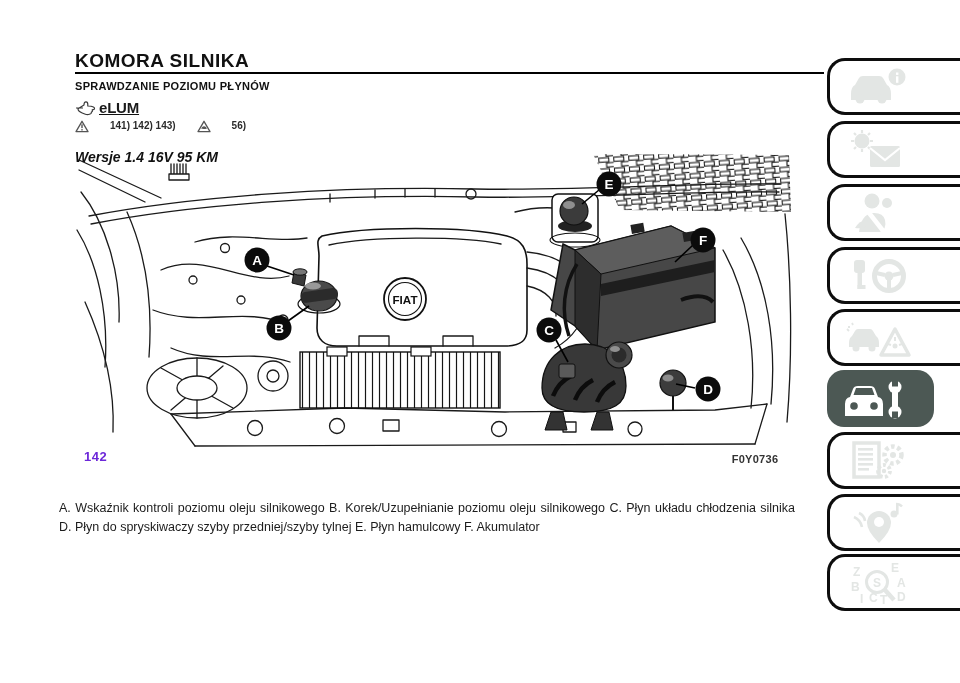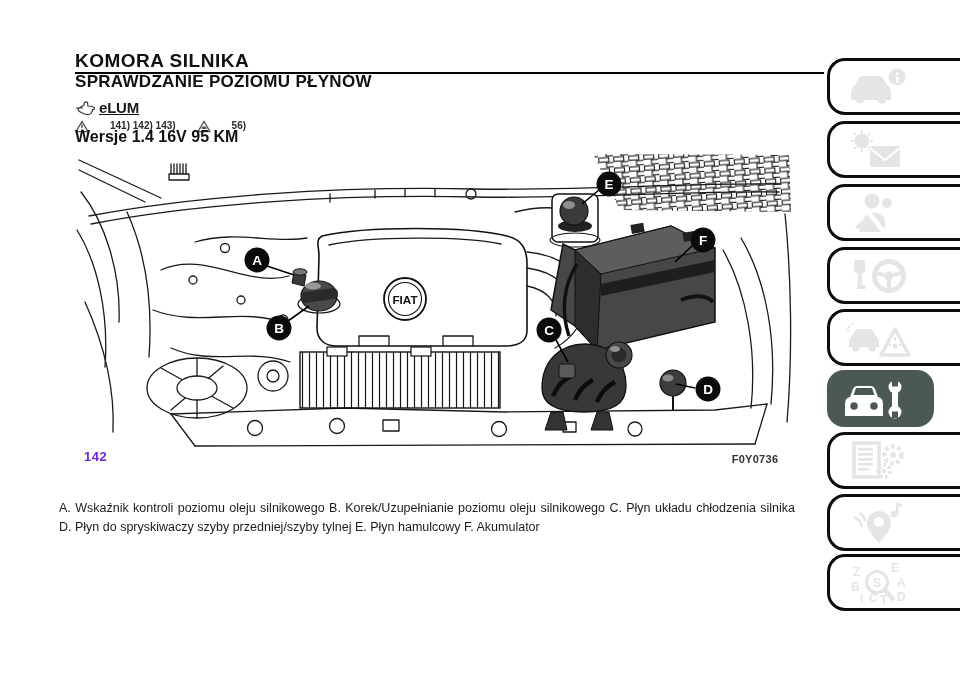--- a/index.html
+++ b/index.html
@@ -2,27 +2,27 @@
 <html><head>
 <meta charset="utf-8">
 <style>
   html,body{margin:0;padding:0;background:#fff;}
   .page{position:relative;width:960px;height:633px;background:#fff;overflow:hidden;
         font-family:"Liberation Sans",sans-serif;color:#111;}
   
   .title{position:absolute;left:75px;top:50px;font-size:19px;font-weight:bold;
          letter-spacing:.5px;white-space:nowrap;}
   .title-rule{position:absolute;left:75px;top:72px;width:749px;height:2px;background:#000;}
-  .section-title{position:absolute;left:75px;top:72px;font-size:17px;font-weight:bold;
+  .section-title{position:absolute;left:75px;top:80px;font-size:11px;font-weight:bold;
          letter-spacing:.3px;white-space:nowrap;}
   .elum-line{position:absolute;left:75px;top:99px;display:flex;align-items:center;gap:3px;text-decoration:underline;}
   .elum-text{font-size:15px;font-weight:bold;letter-spacing:-0.2px;color:#1a1a1a;}
   .refs-line{position:absolute;left:75px;top:120px;display:flex;align-items:flex-start;gap:21px;
          font-size:10px;font-weight:bold;color:#2b2b2b;}
-  .version{position:absolute;left:75px;top:128px;font-size:16px;font-weight:bold;}
+  .version{position:absolute;left:75px;top:149px;font-size:14px;font-weight:bold;font-style:italic;}
   
   .figure-wrap{position:absolute;left:75px;top:152px;width:720px;height:296px;}
   .fig-number{position:absolute;left:84px;top:449px;font-size:13px;font-weight:bold;
          letter-spacing:.5px;color:#6d28d9;}
   .fig-code{position:absolute;left:700px;top:453px;width:110px;text-align:center;
          font-size:11px;font-weight:bold;letter-spacing:.3px;color:#333;}
   .caption{position:absolute;left:59px;top:487px;width:736px;font-size:12.5px;
          line-height:1.55;text-align:justify;color:#1c1c1c;margin-top:12px;}
   
   .tab{position:absolute;left:827px;width:140px;height:57px;box-sizing:border-box;

